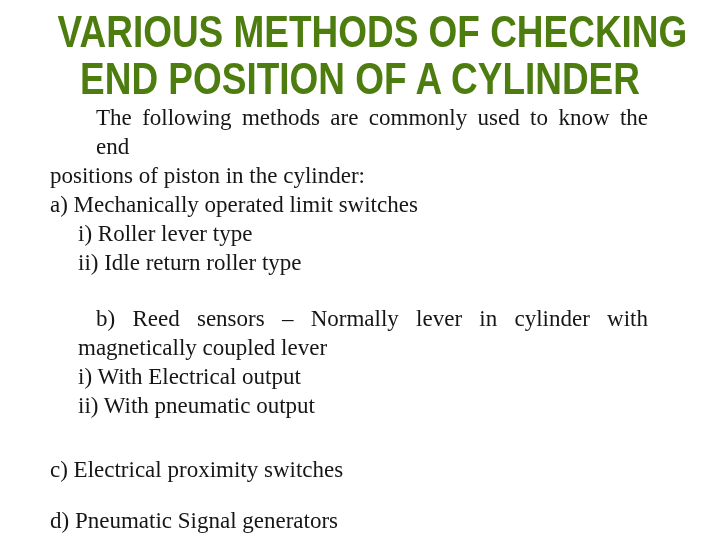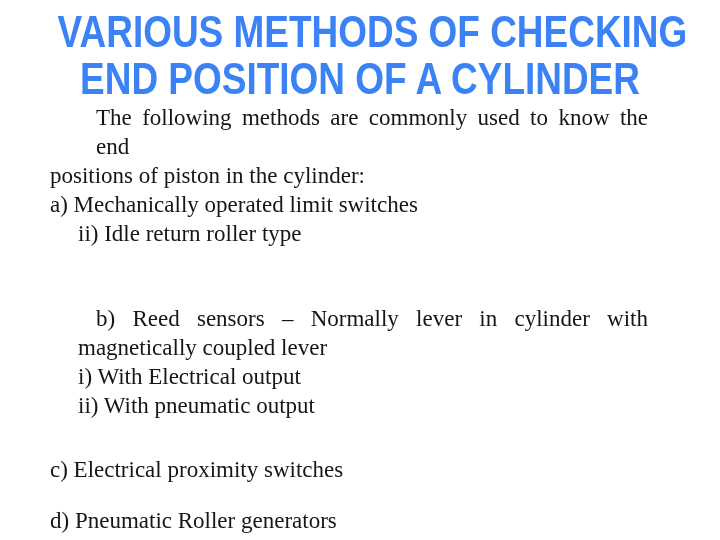--- a/index.html
+++ b/index.html
@@ -19,21 +19,21 @@
   .title {
     position: absolute;
     top: 8px;
     left: 0;
     width: 720px;
     text-align: center;
     font-family: "Liberation Sans", sans-serif;
     font-weight: bold;
     font-size: 44px;
     line-height: 47px;
-    color: #3b82f6;
+    color: #4d7c0f;
   }
   .title-line {
     transform: scaleX(0.84);
     transform-origin: 50% 50%;
     white-space: nowrap;
   }
   .block {
     position: absolute;
     left: 50px;
     width: 598px;
@@ -62,31 +62,32 @@
     <div class="title-line">END POSITION OF A CYLINDER</div>
   </div>
 
   <div class="block block-intro">
     <div class="justify">The following methods are commonly used to know the end</div>
     <div>positions of piston in the cylinder:</div>
   </div>
 
   <div class="block block-a">
     <div>a) Mechanically operated limit switches</div>
+    <div class="indent">i) Roller lever type</div>
     <div class="indent">ii) Idle return roller type</div>
   </div>
 
   <div class="block block-b">
     <div class="justify">b) Reed sensors – Normally lever in cylinder with</div>
     <div class="indent">magnetically coupled lever</div>
     <div class="indent">i) With Electrical output</div>
     <div class="indent">ii) With pneumatic output</div>
   </div>
 
   <div class="block block-c">
     <div>c) Electrical proximity switches</div>
   </div>
 
   <div class="block block-d">
-    <div>d) Pneumatic Roller generators</div>
+    <div>d) Pneumatic Signal generators</div>
   </div>
 
 </div>
 
 </body></html>

